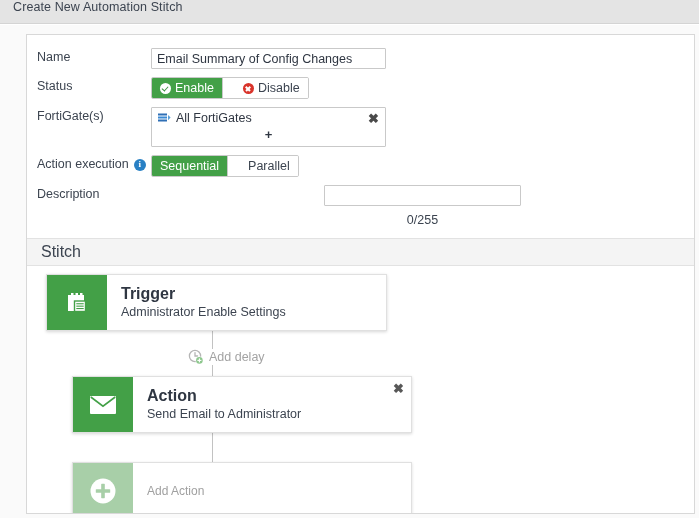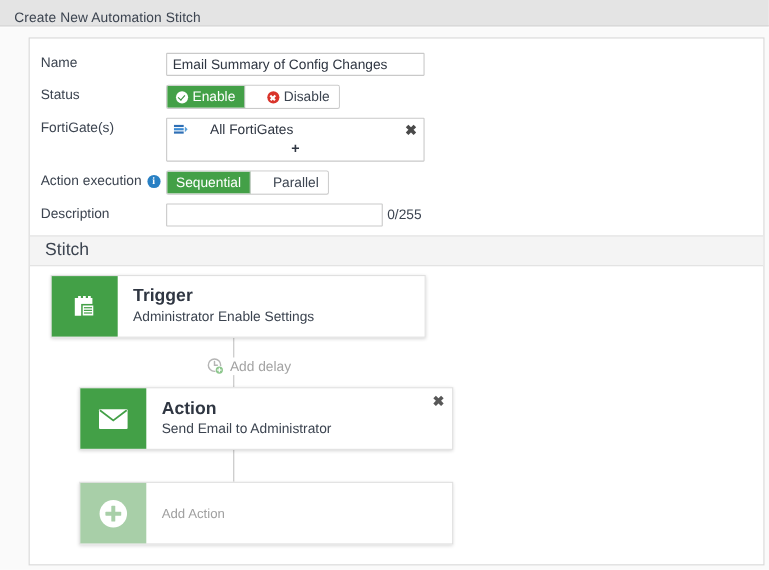--- a/index.html
+++ b/index.html
@@ -13,21 +13,21 @@
     font-size: 12px;
     color: #3b4151;
   }
 
   
   .titlebar {
     height: 24px;
     background: #e4e4e4;
     border-bottom: 1px solid #d4d4d4;
     display: flex;
-    align-items: flex-end;
+    align-items: flex-start;
     padding-left: 13px;
     box-sizing: border-box;
   }
   .titlebar-text {
     font-size: 12.5px;
     color: #3c4450;
     letter-spacing: .1px;
   }
 
   
@@ -177,21 +177,21 @@
     border: 1px solid #c9c9c9;
     background: #fff;
     box-sizing: border-box;
     border-radius: 1px;
   }
   .select-row {
     display: flex;
     align-items: center;
     height: 20px;
     padding: 0 4px 0 6px;
-    gap: 20px;
+    gap: 5px;
   }
   .select-row .label {
     flex: 1;
     font-size: 12.5px;
     color: #2f3642;
   }
   .select-x {
     font-size: 13px;
     color: #4a4a4a;
     font-weight: bold;
@@ -205,21 +205,21 @@
     color: #2f3642;
     font-weight: bold;
     line-height: 13px;
     padding-bottom: 5px;
     cursor: pointer;
     user-select: none;
   }
   .fg-icon { flex: none; display: block; }
 
   
-  .ta-wrap { display: flex; align-items: flex-start; gap: 4px; }
+  .ta-wrap { display: flex; align-items: center; gap: 4px; flex-direction: column; }
   .ta-input {
     width: 197px;
     height: 21px;
     border: 1px solid #c9c9c9;
     background: #fff;
     box-sizing: border-box;
     resize: none;
     font-family: "Liberation Sans", sans-serif;
     font-size: 12.5px;
     outline: none;

